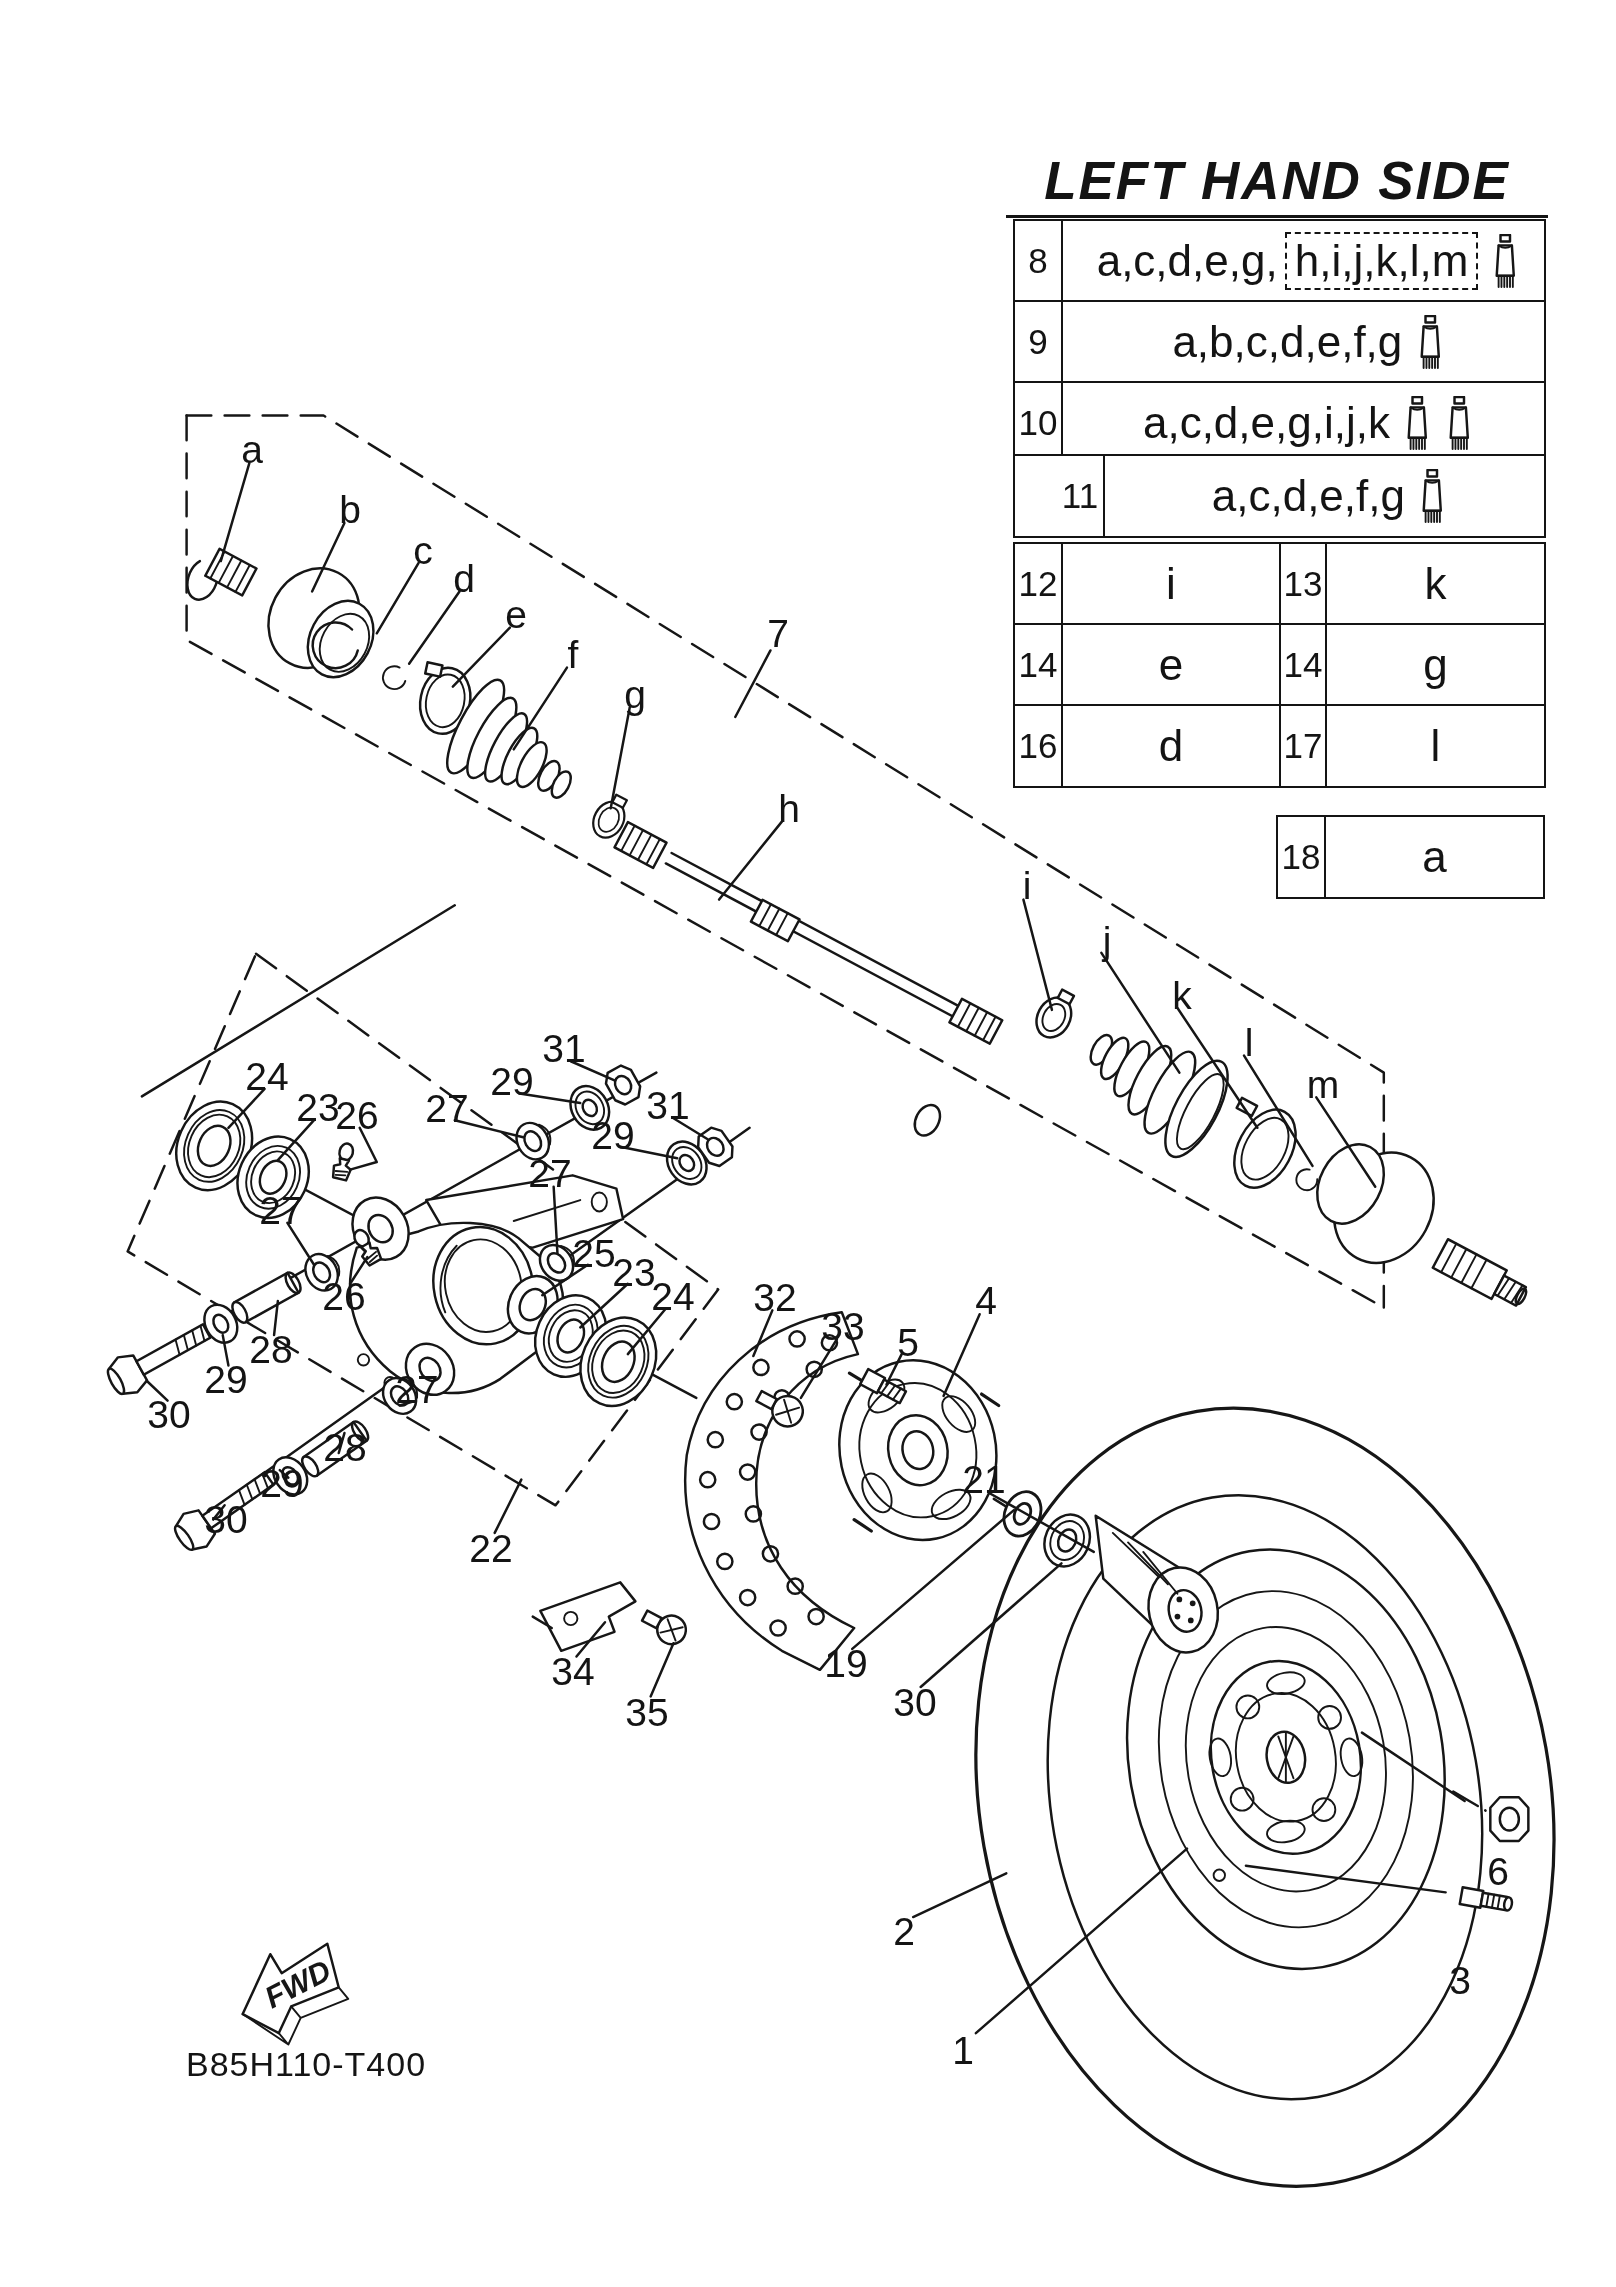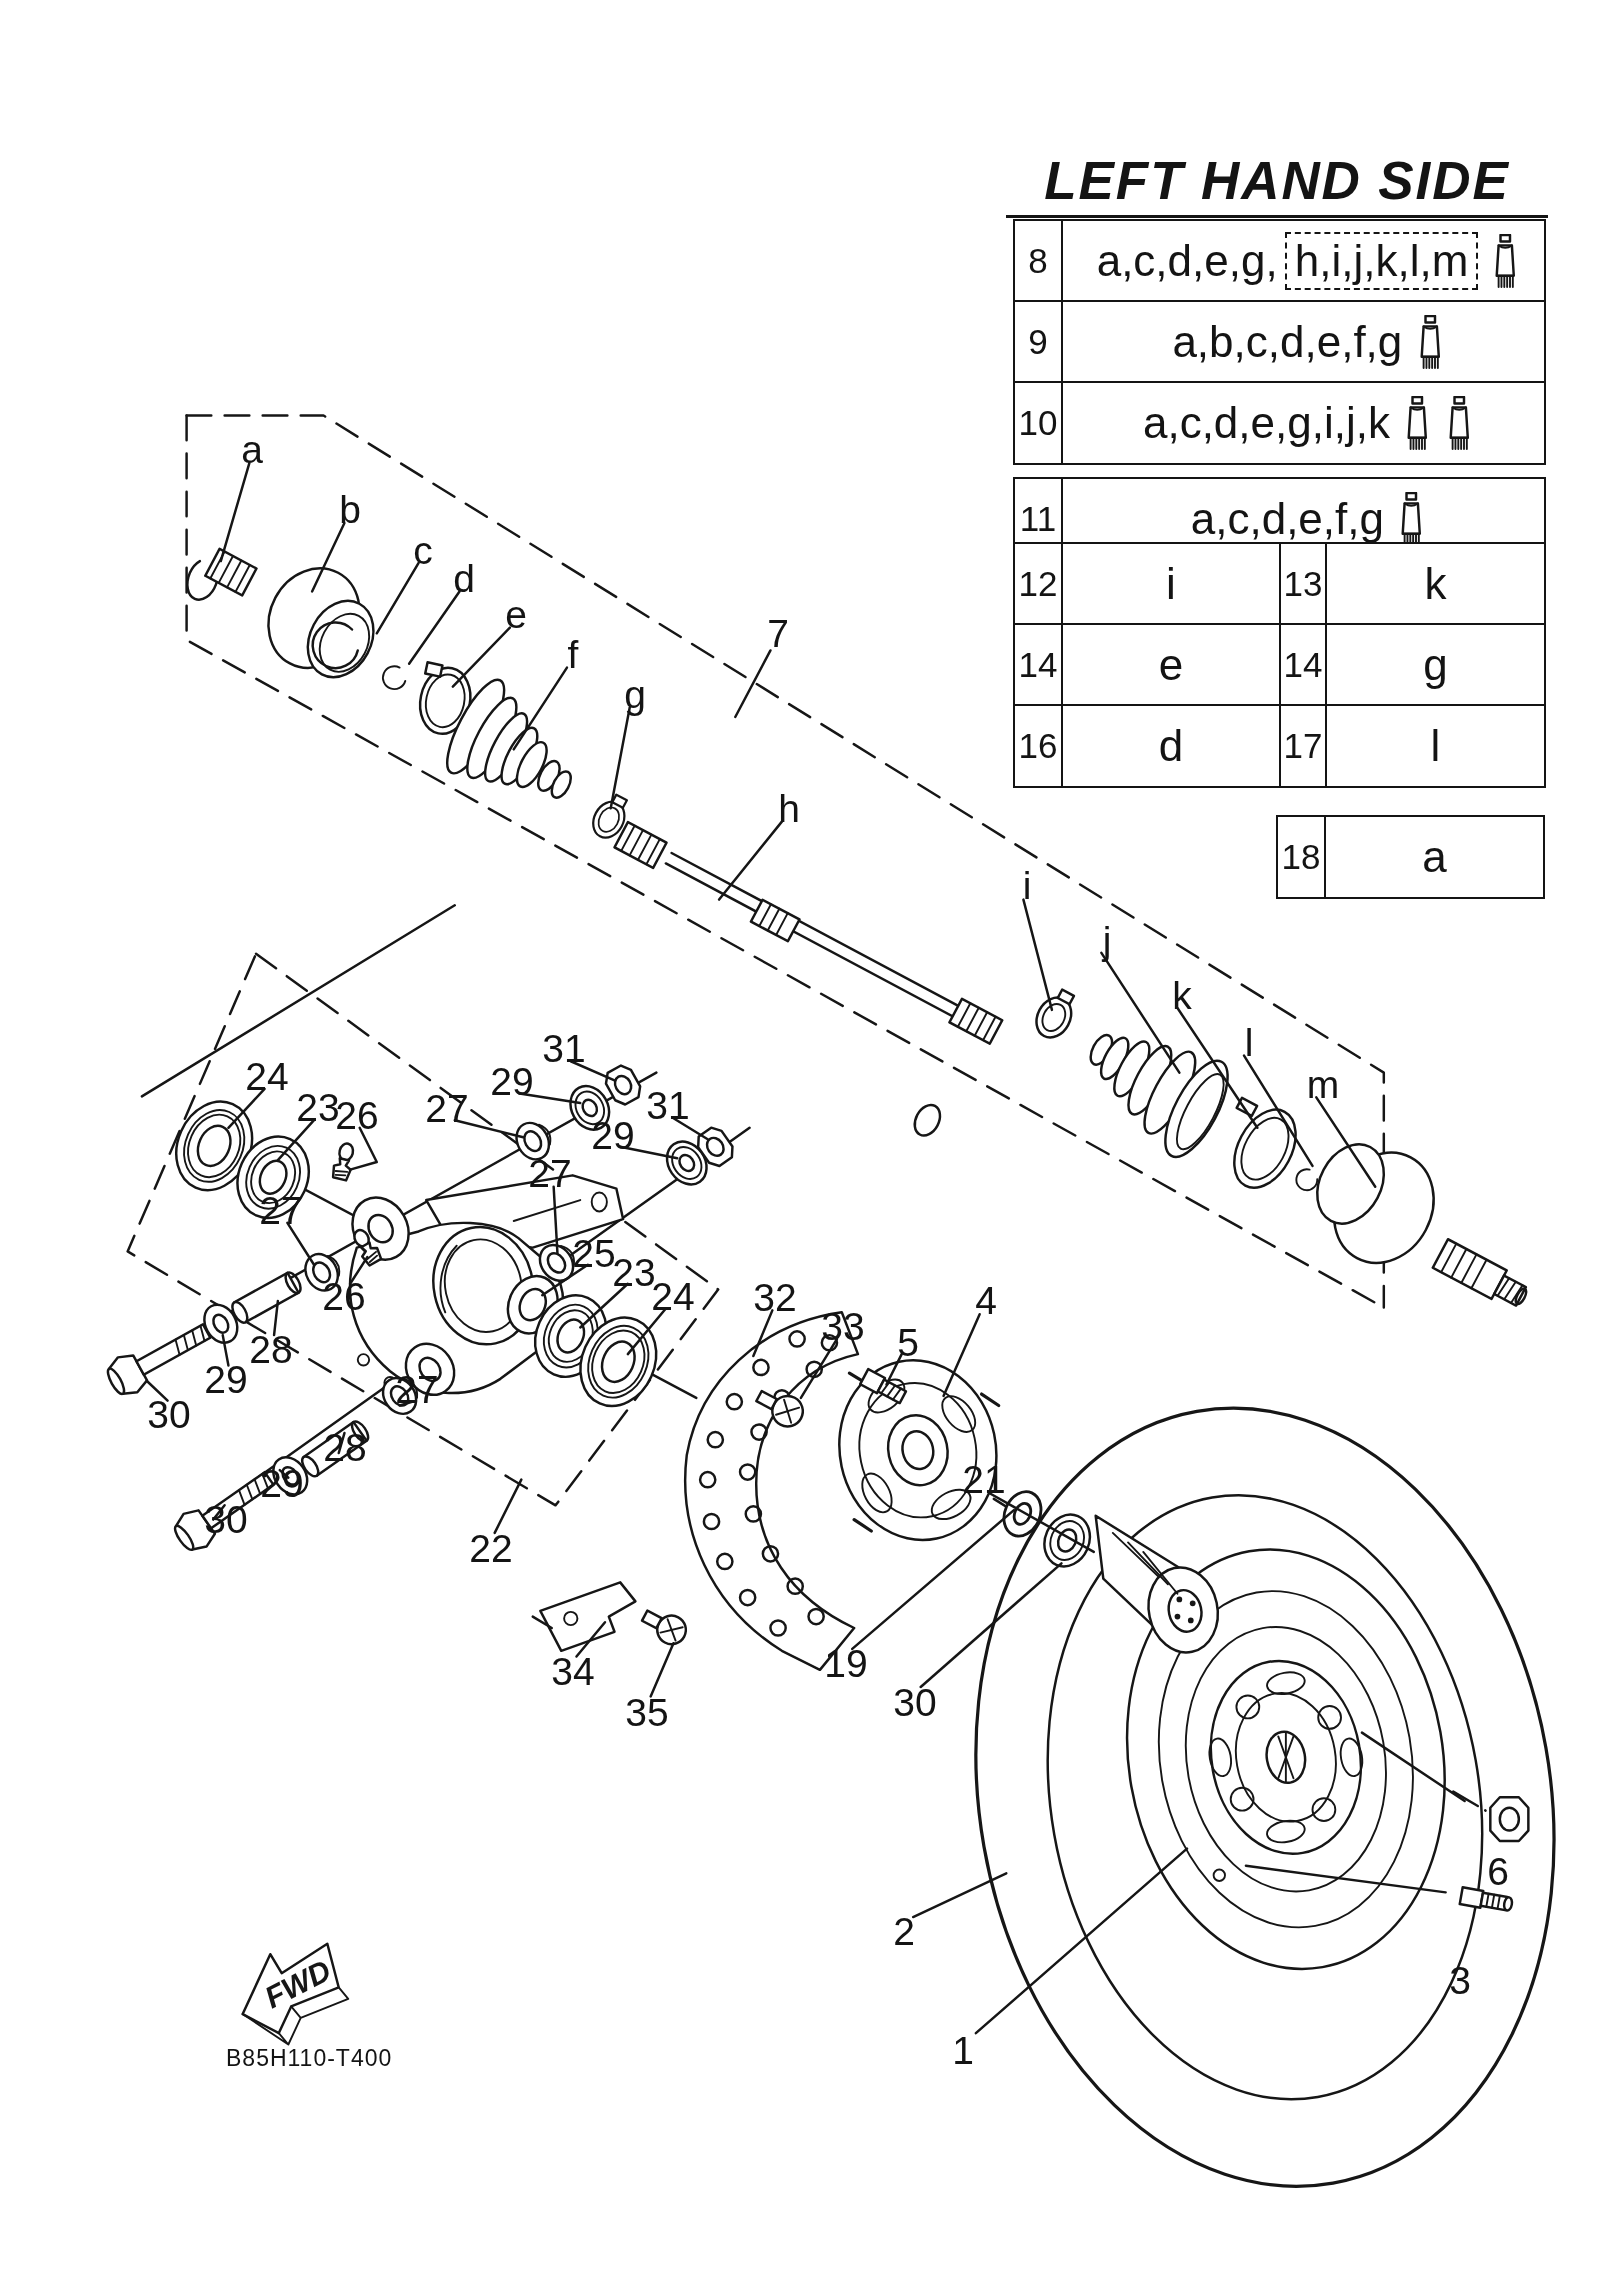--- a/index.html
+++ b/index.html
@@ -26,21 +26,21 @@
   .legend .row.splitr{grid-template-columns:46px 218px 46px 1fr;}
   .legend .row.detached{left:263px;width:269px;grid-template-columns:46px 1fr;}
   .legend .cell{display:flex;align-items:center;justify-content:center;
                 border-left:2.9px solid #141414;overflow:hidden;}
   .legend .cell:first-child{border-left:none;}
   .legend .cell.num{font-size:35px;}
   .legend .cell.val{font-size:44px;}
   .legend .cell.content{justify-content:center;font-size:44px;padding-left:9.5px;gap:5.7px;}
   .legend .boxed{border:2.9px dashed #141414;padding:1.9px 7.6px;margin-left:1.9px;font-size:44px;}
   .legend svg.tube{position:static;width:28.5px;height:55px;flex:0 0 auto;margin-left:7.6px;}
-  .footer-code{position:absolute;left:186px;top:2045px;font-size:23px;letter-spacing:1px;margin-left:40px;}
+  .footer-code{position:absolute;left:186px;top:2045px;font-size:34px;letter-spacing:1px;}
 </style>
 </head>
 <body>
 
 <div class="page">
 
   <svg width="1617" height="2287" viewBox="0 0 1700 2405">
     <defs>
       <g id="washer">
           <ellipse rx="16" ry="21" class="wf"></ellipse>
@@ -486,21 +486,21 @@
     <line x1="7" y1="44" x2="23" y2="44" class="thin"></line>
     <line x1="8" y1="45" x2="8" y2="56" class="thin"></line>
     <line x1="11" y1="45" x2="11" y2="56" class="thin"></line>
     <line x1="14" y1="45" x2="14" y2="56" class="thin"></line>
     <line x1="17" y1="45" x2="17" y2="56" class="thin"></line>
     <line x1="20" y1="45" x2="20" y2="56" class="thin"></line>
     <line x1="23" y1="45" x2="23" y2="56" class="thin"></line>
   </svg>
         </div>
       </div>
-      <div class="row full" style="top: 258px;">
+      <div class="row full" style="top: 235px; padding-left: 42px;">
         <div class="cell num">11</div>
         <div class="cell content">
           <span>a,c,d,e,f,g</span>
           <svg class="tube" viewBox="0 0 30 58">
     <rect x="10" y="1" width="10" height="7"></rect>
     <path d="M8,12 h14 l2,32 h-18 z"></path>
     <path d="M8,12 q7,5 14,0" class="thin"></path>
     <line x1="7" y1="44" x2="23" y2="44" class="thin"></line>
     <line x1="8" y1="45" x2="8" y2="56" class="thin"></line>
     <line x1="11" y1="45" x2="11" y2="56" class="thin"></line>

